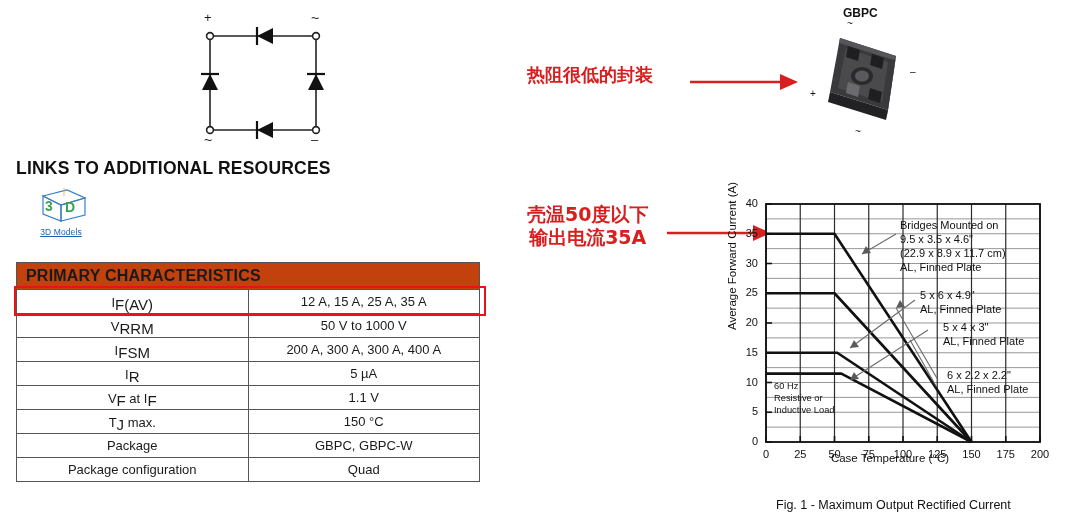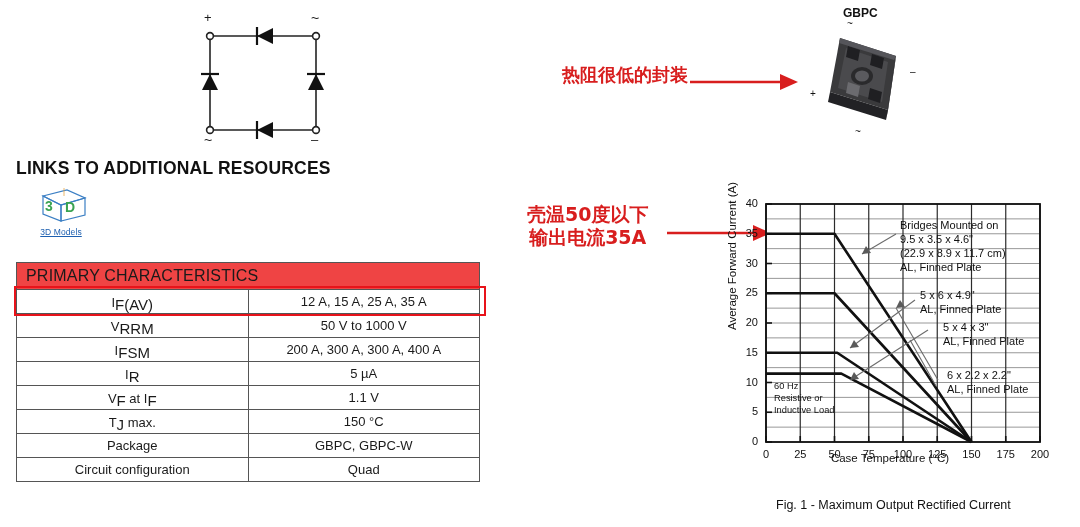--- a/index.html
+++ b/index.html
@@ -30,39 +30,39 @@
   #prim-table{
     left:16px;top:262px;width:464px;
     border-collapse:collapse;border-spacing:0;
   }
   #prim-table td{
     border:1px solid #555;
     height:23px;font-size:13px;text-align:center;vertical-align:middle;
     padding:0 4px;background:#fff;
   }
   #prim-table tr.hdr td{
-    background:#ef4444;border:1px solid #555;
-    font-weight:normal;font-size:16px;text-align:left;
+    background:#c2410c;border:1px solid #555;
+    font-weight:bold;font-size:16px;text-align:left;
     padding-left:9px;height:26px;letter-spacing:.2px;
   }
   #prim-table td.lbl{width:50%;}
   #prim-table td.val{width:50%;}
   sub{font-size:15px;vertical-align:baseline;position:relative;top:3px;}
   #hl-row{
     left:14px;top:286px;width:468px;height:26px;
     border:2px solid #e8131a;pointer-events:none;
   }
 
   
   .cn-note{
     color:#d81e1e;font-weight:bold;
     font-family:"DejaVu Sans","Liberation Sans",sans-serif;
     line-height:1.22;white-space:nowrap;
   }
-  #note1{left:527px;top:64px;font-size:18px;margin-left:35px;}
+  #note1{left:527px;top:64px;font-size:18px;}
   #note2{left:527px;top:203px;font-size:19px;text-align:center;}
 
   .arrow-svg{position:absolute;}
 
   
   #gbpc-title{
     left:843px;top:6px;font-weight:bold;font-size:12px;color:#111;
   }
   #gbpc-pkg{left:800px;top:26px;width:130px;height:112px;}
   .pin{position:absolute;font-size:10px;color:#111;}
@@ -181,21 +181,21 @@
       </tr>
       <tr>
         <td class="lbl">T<sub>J</sub> max.</td>
         <td class="val">150 °C</td>
       </tr>
       <tr>
         <td class="lbl">Package</td>
         <td class="val">GBPC, GBPC-W</td>
       </tr>
       <tr>
-        <td class="lbl">Circuit configuration</td>
+        <td class="lbl">Package configuration</td>
         <td class="val">Quad</td>
       </tr>
     </tbody>
 </table>
 <div class="abs" id="hl-row"></div>
 
 <div class="abs cn-note" id="note1">热阻很低的封装</div>
 <svg class="arrow-svg" style="left:690px;top:70px;" width="110" height="24">
   <line x1="0" y1="12" x2="92" y2="12" stroke="#d81e1e" stroke-width="2.6"></line>
   <polygon points="90,4 108,12 90,20" fill="#d81e1e"></polygon>

